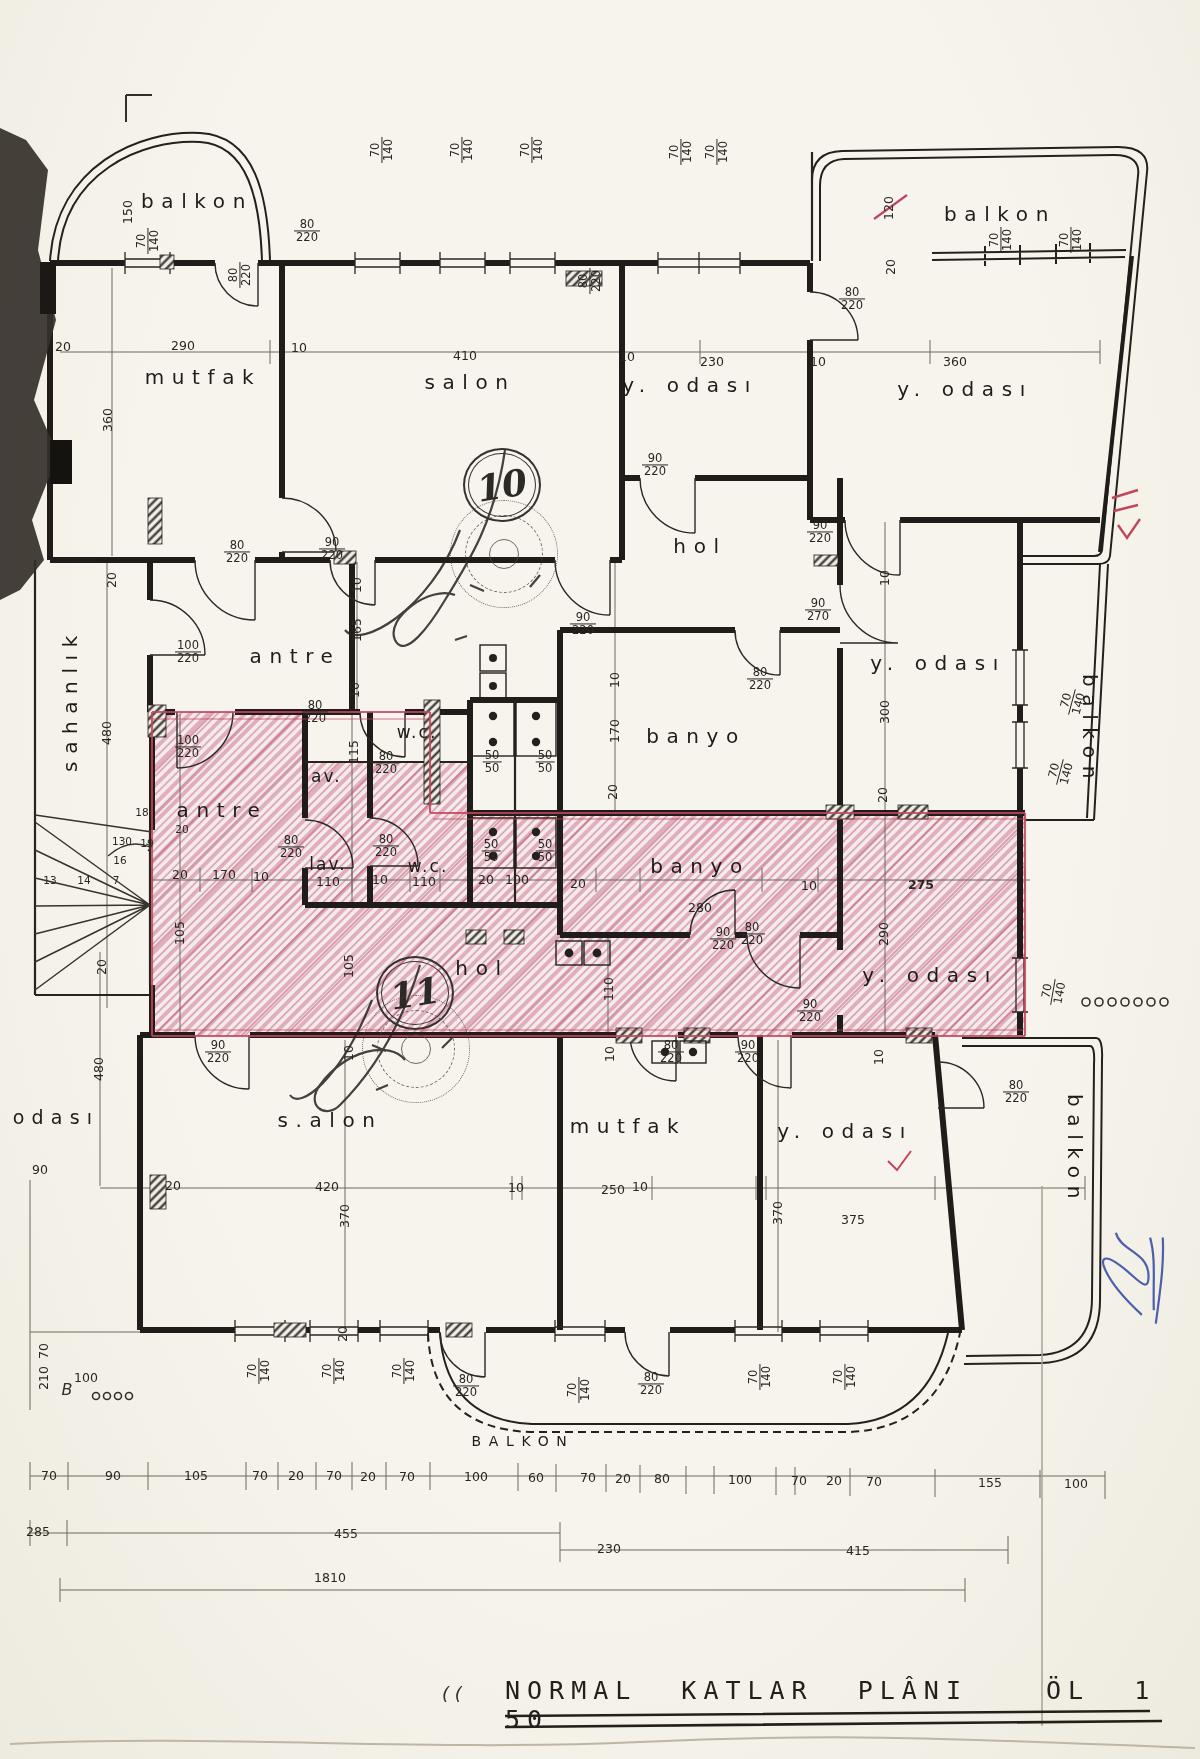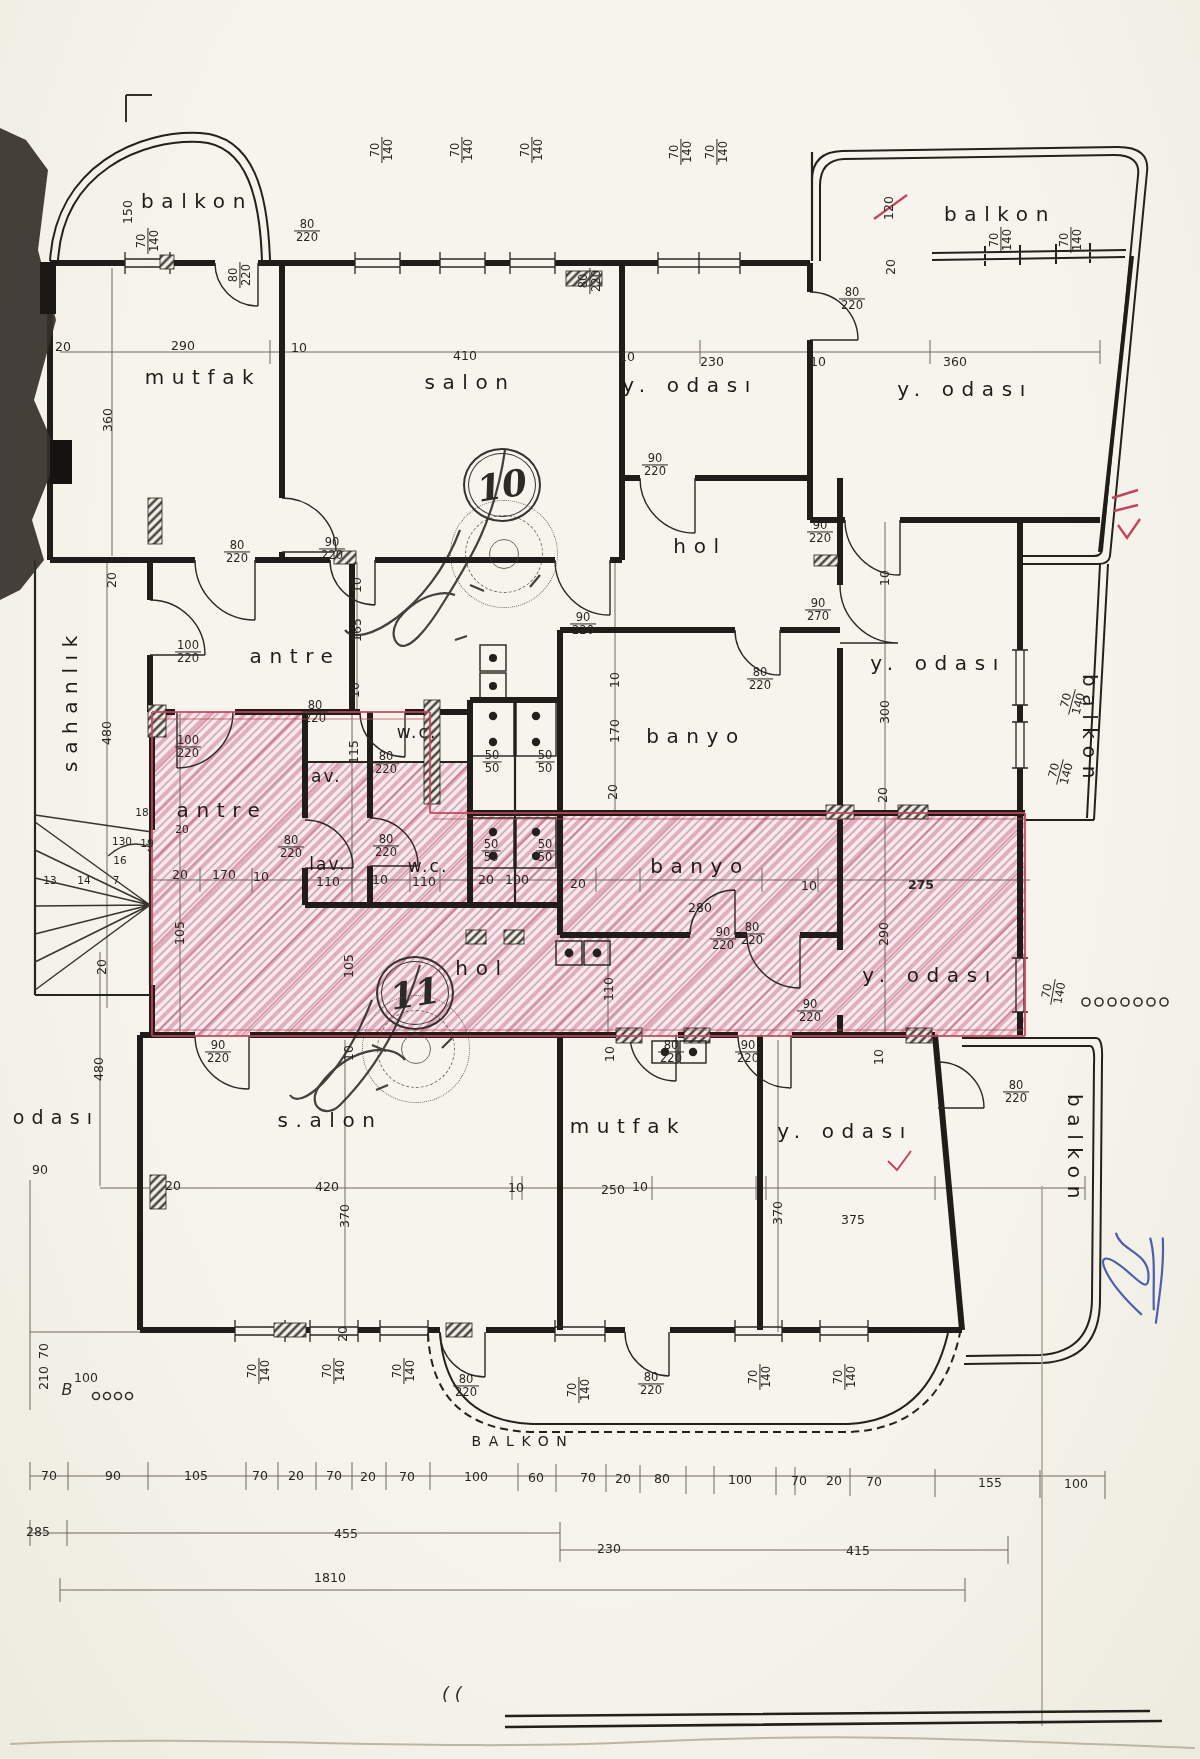--- a/index.html
+++ b/index.html
@@ -569,14 +569,18 @@
 </div>
 <div class="stamp" style="left:376px;top:956px;width:74px;height:70px;">
   <span class="inner"></span>
   <span class="num">11</span>
 </div>
 <div class="roundstamp" style="left:362px;top:995px;width:106px;height:106px;">
   <span class="inner"></span>
   <span class="core"></span>
 </div>
 
-
+<div id="title-row">
+  <span>NORMAL KATLAR PLÂNI</span>
+  <span style="margin-left:34px;">ÖL 1 50</span>
 </div>
 
+</div>
+
 </body></html>

